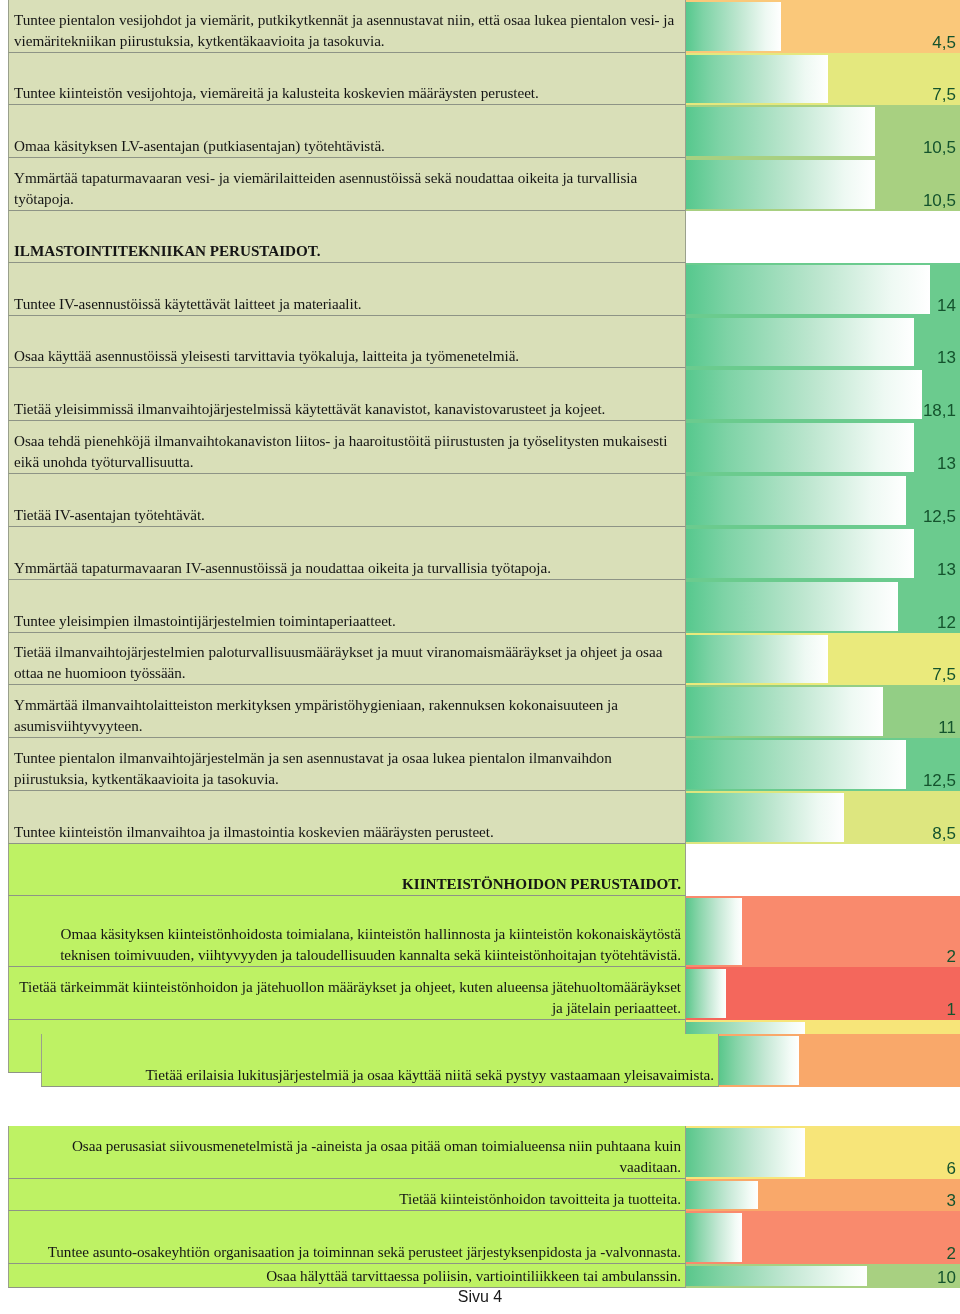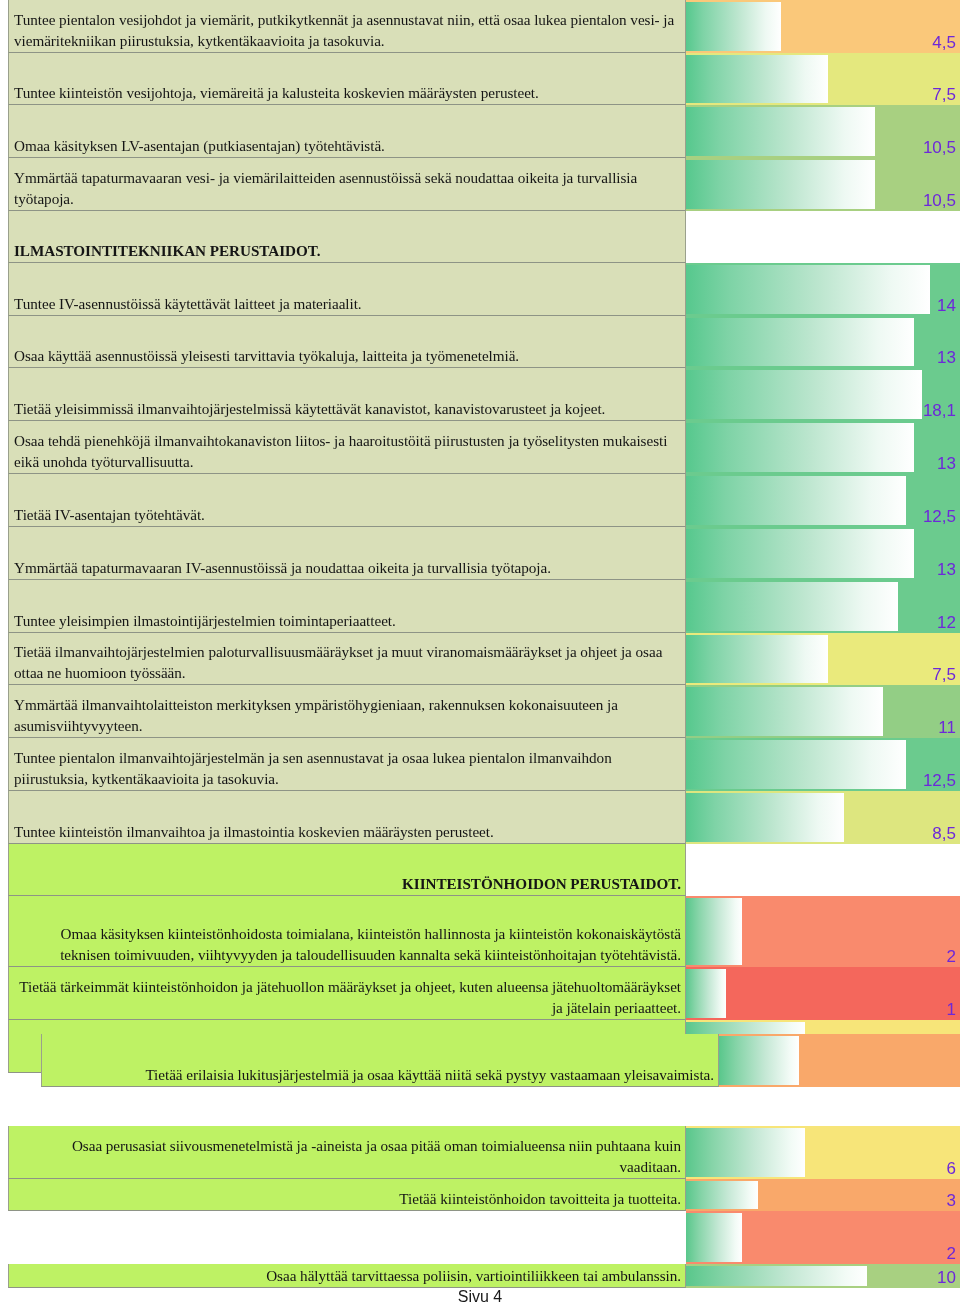--- a/index.html
+++ b/index.html
@@ -79,21 +79,21 @@
   }
   .bar.gblue {
     background: linear-gradient(to right, #59c78b 0%, #86d4a8 22%, #c5e8d5 58%, #f2fbf6 88%, #ffffff 100%);
   }
   .bval {
     position: absolute;
     right: 4px;
     bottom: 0px;
     font-family: "Liberation Sans", "DejaVu Sans", sans-serif;
     font-size: 17px;
-    color: #6d28d9;
+    color: #14532d;
     line-height: 20px;
   }
 
   .topline {
     position: absolute;
     left: 8px;
     top: 0;
     width: 678px;
     border-top: 1px solid #8e9486;
     height: 0;
@@ -332,20 +332,23 @@
         <div class="tcell blue">
           <span class="txt">Tietää kiinteistönhoidon tavoitteita ja tuotteita.</span>
         </div>
         <div class="bcell">
           <div class="bandfill" style="background: rgb(249, 168, 106);"></div>
           <div class="bar gblue" style="width: 72px;"></div>
           <div class="bval">3</div>
         </div>
       </div>
       <div class="row" style="top: 1211px; height: 53px;">
+        <div class="tcell blue">
+          <span class="txt">Tuntee asunto-osakeyhtiön organisaation ja toiminnan sekä perusteet järjestyksenpidosta ja -valvonnasta.</span>
+        </div>
         <div class="bcell">
           <div class="bandfill" style="background: rgb(249, 138, 109);"></div>
           <div class="bar gblue" style="width: 56px;"></div>
           <div class="bval">2</div>
         </div>
       </div>
       <div class="row" style="top: 1264px; height: 24px;">
         <div class="tcell blue">
           <span class="txt">Osaa hälyttää tarvittaessa poliisin, vartiointiliikkeen tai ambulanssin.</span>
         </div>

